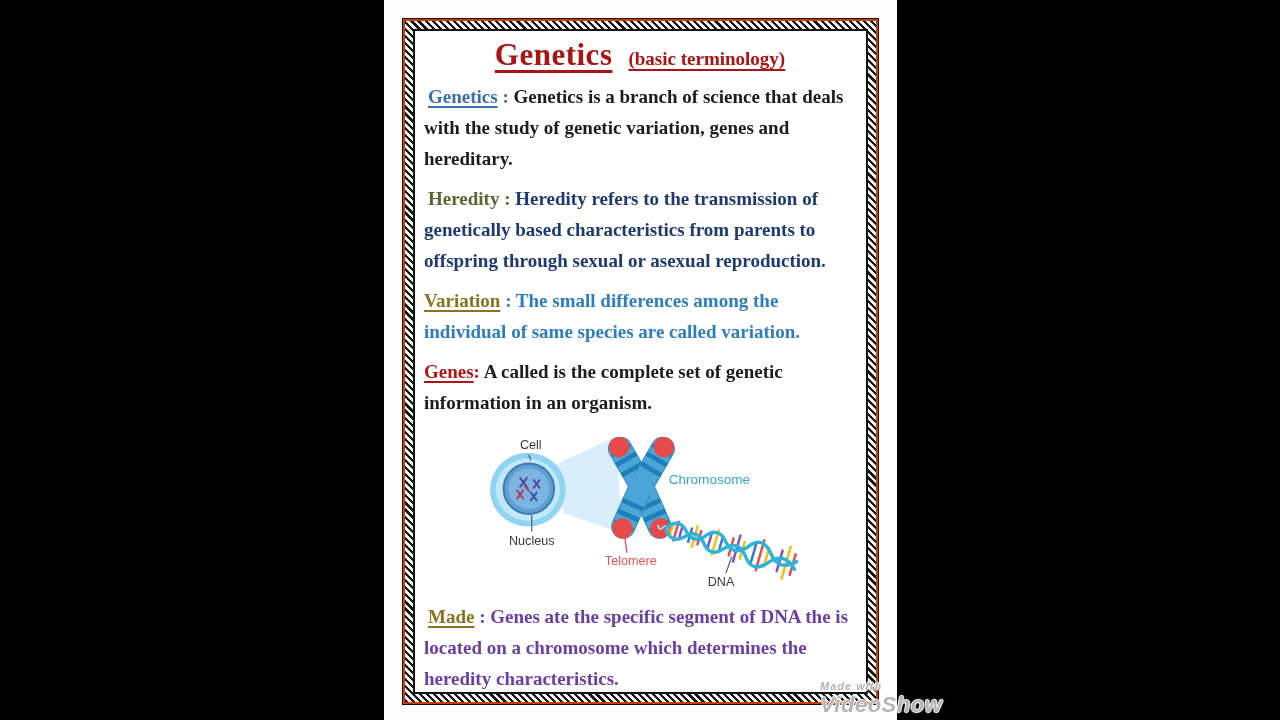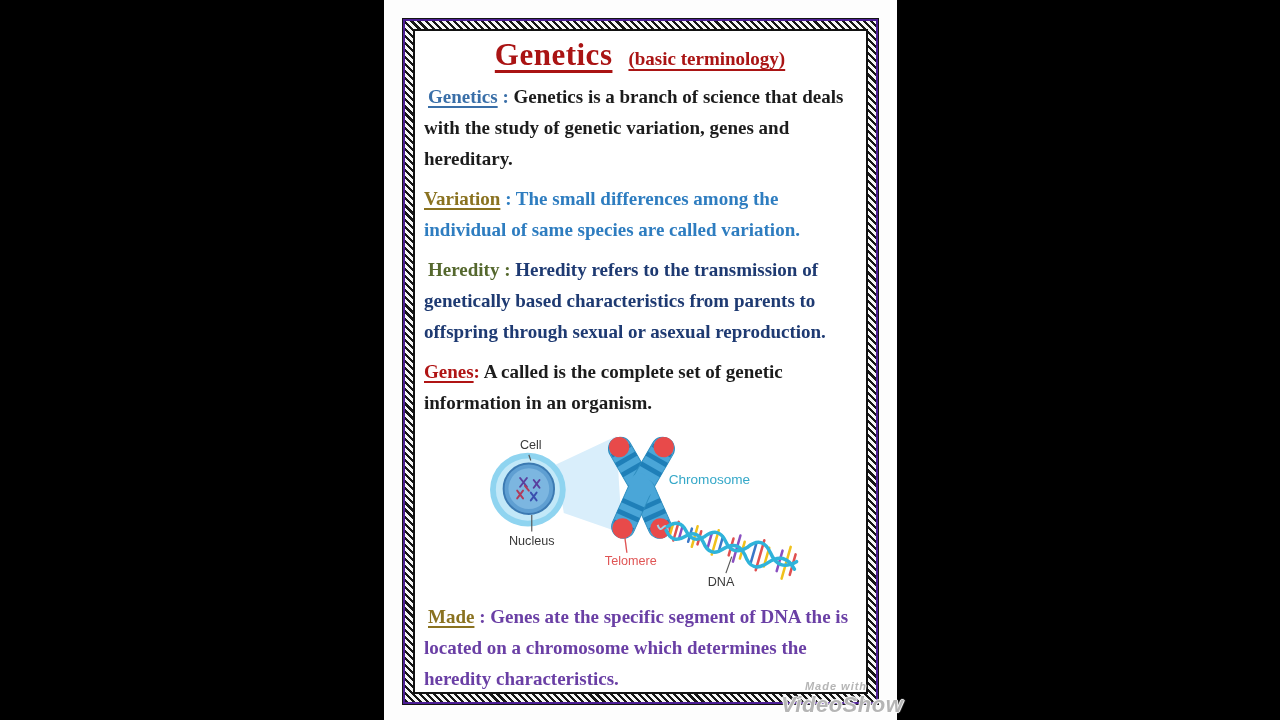--- a/index.html
+++ b/index.html
@@ -10,21 +10,21 @@
   .letterbox{position:absolute;top:0;height:720px;background:#000;}
   .letterbox.left{left:0;width:384px;}
   .letterbox.right{left:897px;width:383px;}
   .page{
     position:absolute;left:384px;top:0;width:513px;height:720px;
     background:#fdfdfd;
   }
   
   .frame-outer{
     position:absolute;left:18px;top:18px;right:18px;bottom:15px;
-    border:1.5px solid #141414;background:#4c1d95;padding:2px;
+    border:1.5px solid #141414;background:#c2410c;padding:2px;
     box-sizing:border-box;
   }
   .frame-band{
     width:100%;height:100%;box-sizing:border-box;padding:8px;
     background:repeating-linear-gradient(45deg,#161616 0 2.2px,#f6f6f6 2.2px 5px);
   }
   .frame-inner{
     width:100%;height:100%;box-sizing:border-box;background:#fff;
     border:2.5px solid #111;padding:4px 10px 6px 9px;overflow:hidden;
   }
@@ -40,21 +40,21 @@
   .para{
     font-size:19px;font-weight:bold;line-height:31px;
     margin:0 0 9px 0;text-align:left;
   }
   .para .lead{margin-left:4px;}
   .u{text-decoration:underline;text-decoration-thickness:1.5px;text-underline-offset:3px;}
   .diagram{position:relative;width:100%;height:170px;margin:2px 0 4px 0;text-decoration:underline;}
   .diagram svg{display:block;width:100%;height:100%;}
   .diagram svg text{fill:currentColor;font-family:"Liberation Sans",sans-serif;font-size:13px;}
   .watermark{
-    position:absolute;left:781px;top:681px;width:110px;text-align:center;
+    position:absolute;left:820px;top:681px;width:110px;text-align:left;
     font-family:"Liberation Sans",sans-serif;font-style:italic;font-weight:bold;
     color:rgba(168,168,168,.85);
     text-shadow:0 1px 1px #fff,0 -1px 1px #fff,1px 0 1px #fff,-1px 0 1px #fff;
     line-height:1;z-index:5;
   }
   .watermark .wm1{font-size:11px;letter-spacing:1px;}
   .watermark .wm2{font-size:22px;letter-spacing:.5px;margin-top:2px;}
 </style>
 </head>
 <body>
@@ -69,25 +69,25 @@
 
         <div class="title-line">
           <span class="title-main" style="color: rgb(170, 20, 20);">Genetics</span><span class="title-sub" style="color: rgb(170, 20, 20);">(basic terminology)</span>
         </div>
 
         <p class="para">
           <span class="lead u" style="color: rgb(58, 111, 168);">Genetics</span><span style="color: rgb(58, 111, 168);"> :  </span><span style="color: rgb(28, 28, 28);">Genetics is a branch of science that deals with the study of genetic variation, genes and hereditary.</span>
         </p>
 
         <p class="para">
-          <span class="u" style="color: rgb(138, 114, 32);">Variation</span><span style="color: rgb(46, 125, 192);"> : </span><span style="color: rgb(46, 125, 192);">The small differences among the individual of same species are called variation.</span>
+          <span class="lead" style="color: rgb(85, 104, 46);">Heredity : </span><span style="color: rgb(30, 58, 114);">Heredity refers to the transmission of genetically based characteristics from parents to offspring through sexual or asexual reproduction.</span>
         </p>
 
         <p class="para">
-          <span class="lead" style="color: rgb(85, 104, 46);">Heredity : </span><span style="color: rgb(30, 58, 114);">Heredity refers to the transmission of genetically based characteristics from parents to offspring through sexual or asexual reproduction.</span>
+          <span class="u" style="color: rgb(138, 114, 32);">Variation</span><span style="color: rgb(46, 125, 192);"> : </span><span style="color: rgb(46, 125, 192);">The small differences among the individual of same species are called variation.</span>
         </p>
 
         <p class="para">
           <span class="u" style="color: rgb(176, 20, 20);">Genes</span><span style="color: rgb(176, 20, 20);">: </span><span style="color: rgb(28, 28, 28);">A called is the complete set of genetic information in an organism.</span>
         </p>
 
         <div class="diagram">
           <svg viewBox="0 0 445 170">
 
             <polygon points="136,36 198,7 204,107 144,86" fill="#d9eefb"></polygon>

